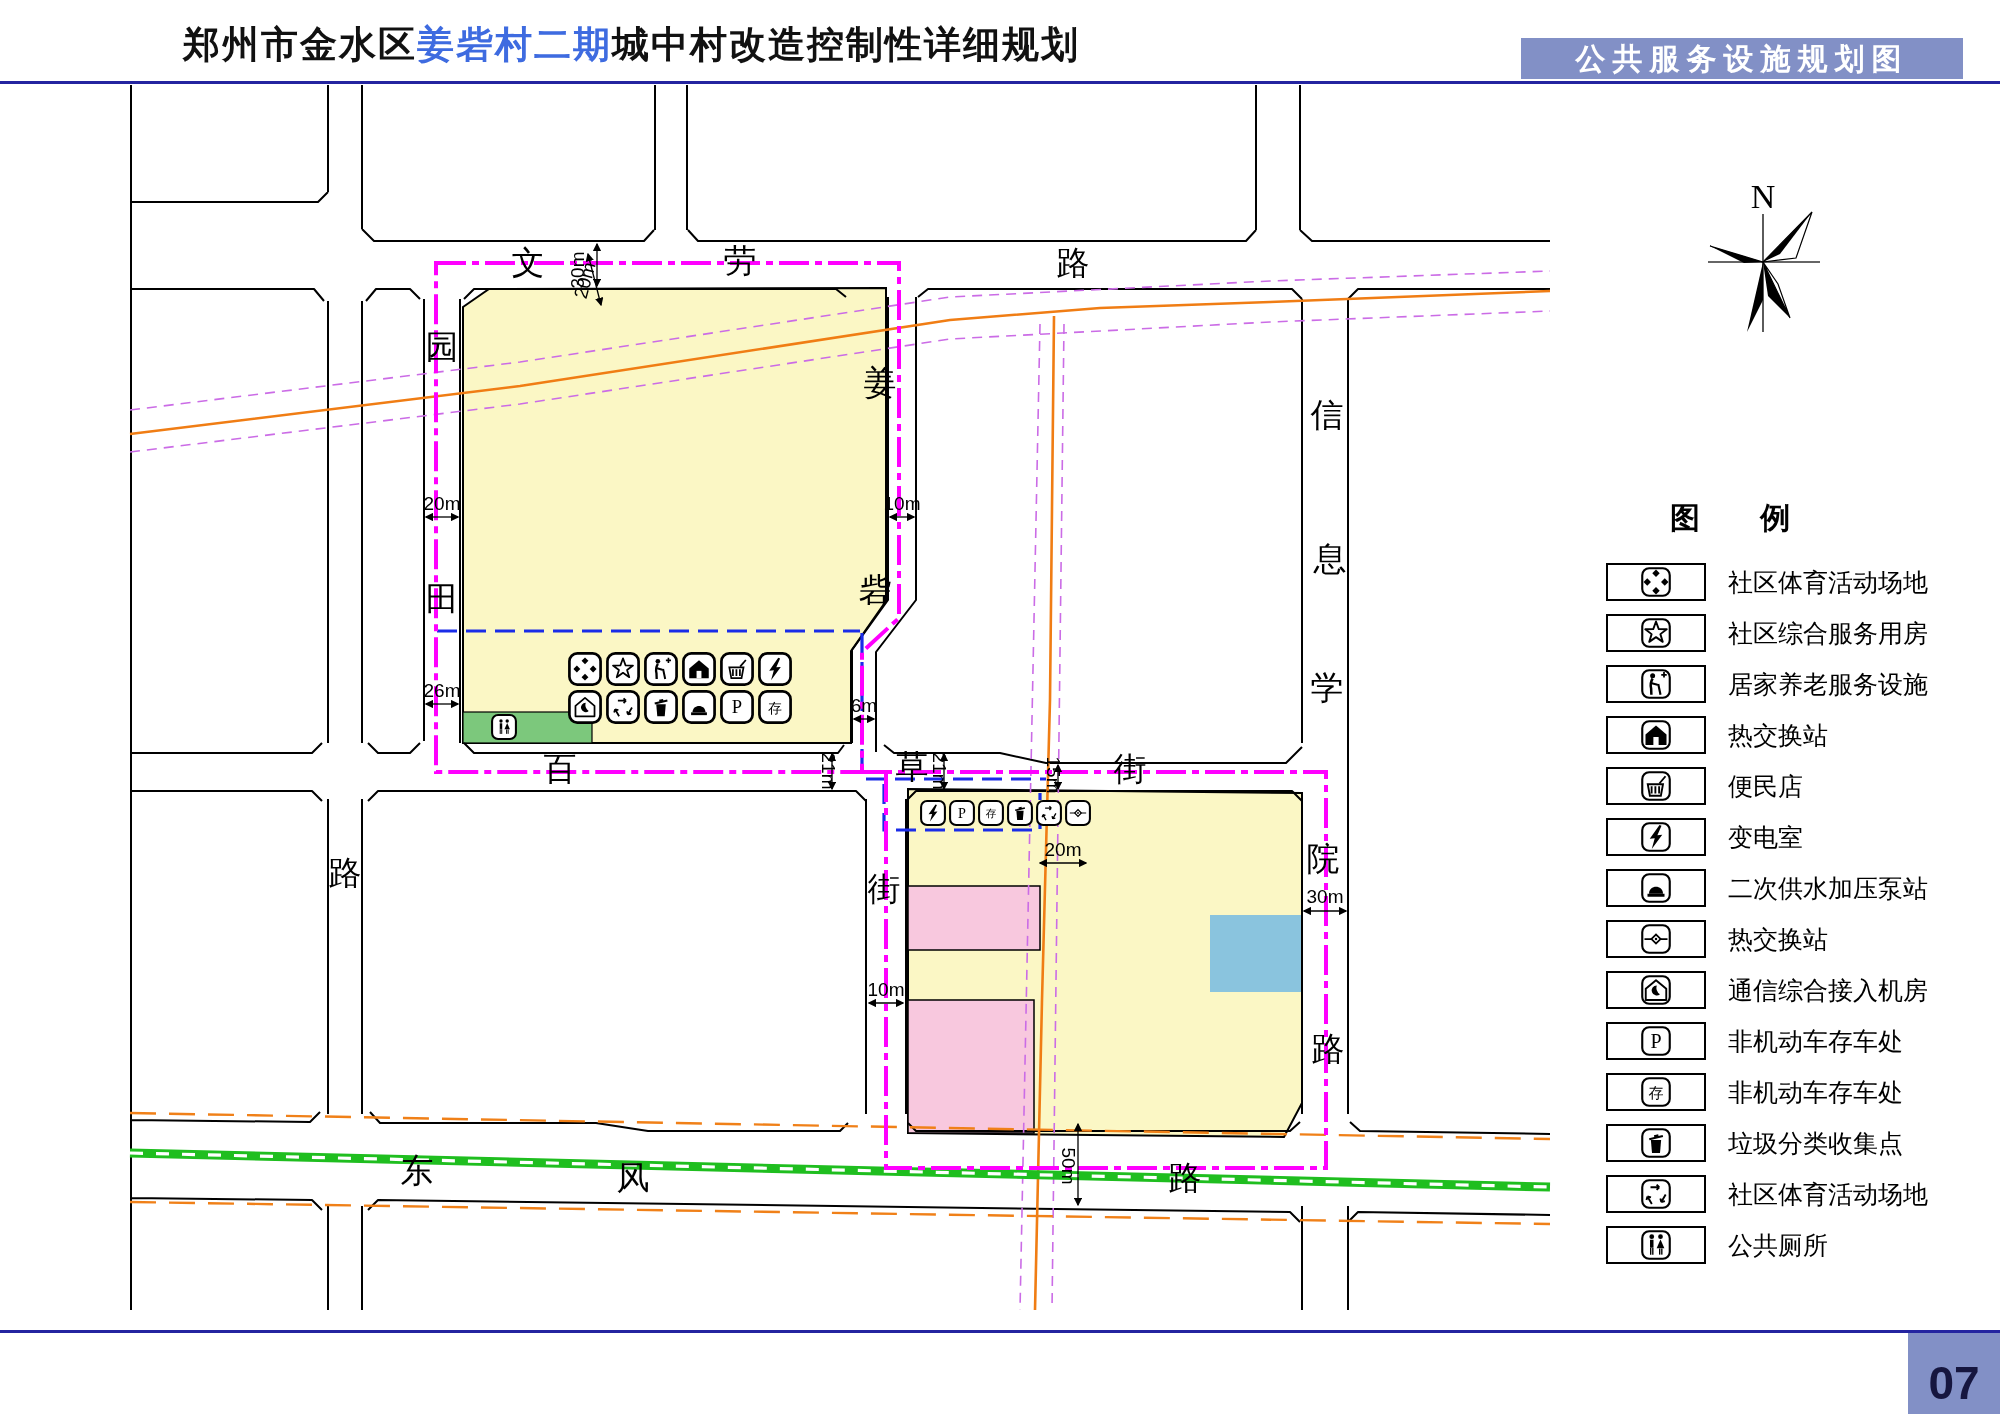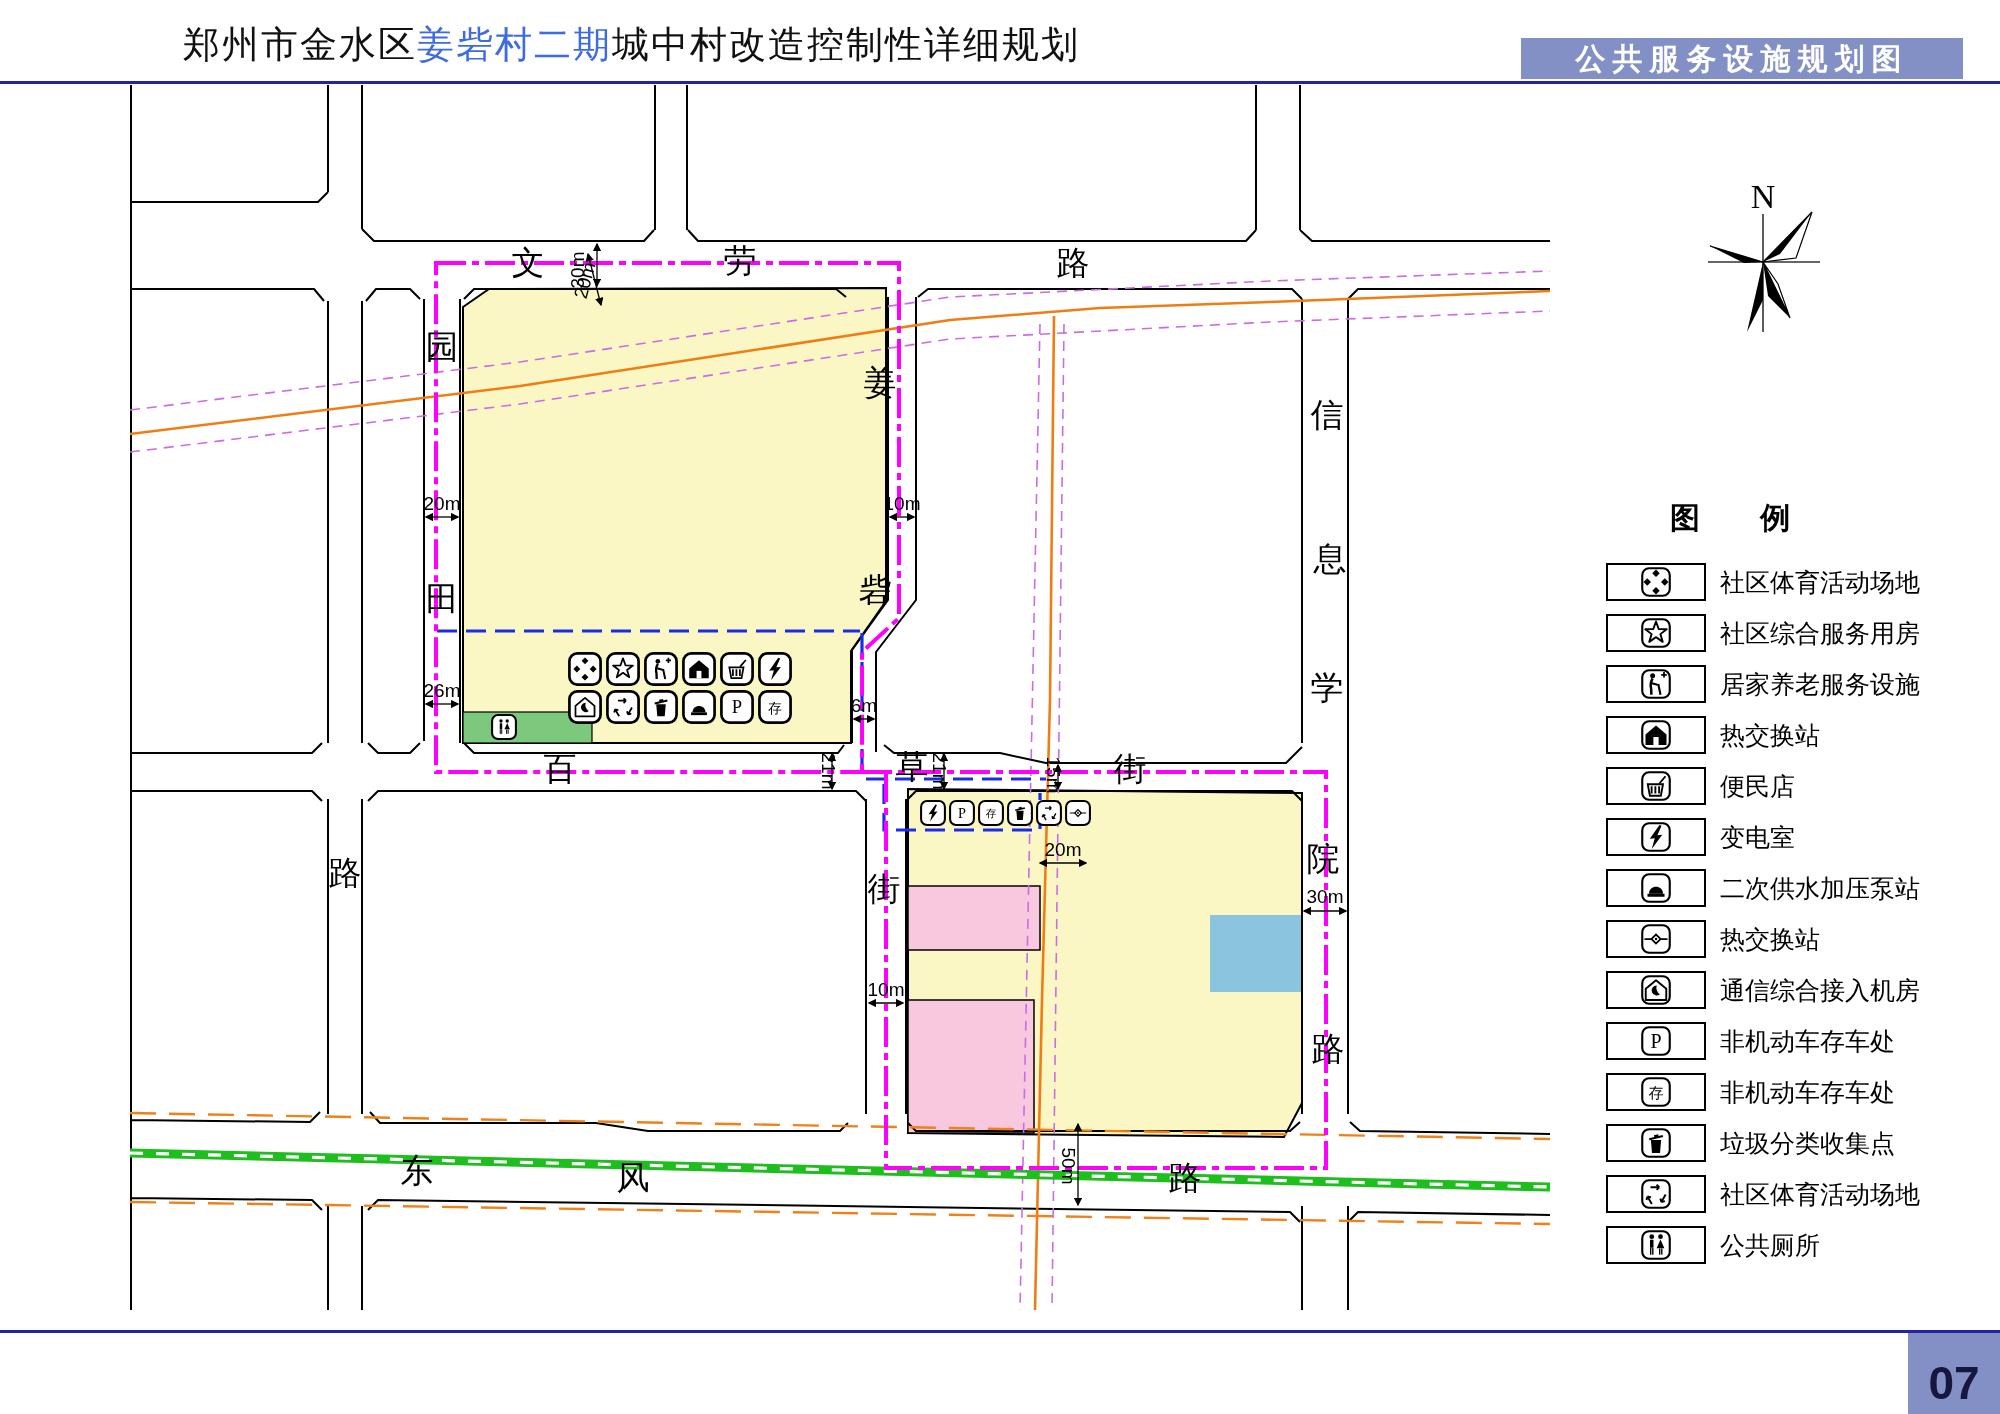--- a/index.html
+++ b/index.html
@@ -1,38 +1,38 @@
 <!DOCTYPE html>
 <html><head>
 <meta charset="utf-8">
 <style>
   html,body{margin:0;padding:0}
   body{width:2000px;height:1414px;position:relative;background:#fff;overflow:hidden;
        font-family:"Liberation Sans","DejaVu Sans",sans-serif;}
-  .title{position:absolute;left:183px;top:20px;font-size:37px;font-weight:normal;color:#111;
+  .title{position:absolute;left:183px;top:20px;font-size:37px;font-weight:bold;color:#111;
          letter-spacing:2px;white-space:nowrap}
   .title .hl{color:#3E6BE0}
   .sheet-bar{position:absolute;left:1521px;top:38px;width:442px;height:41px;background:#8290C6;
              color:#fff;font-size:30px;font-weight:bold;text-align:center;line-height:42px;
              letter-spacing:7px}
   .rule{position:absolute;left:0;width:2000px;height:3px;background:#2424A0}
   .rule-top{top:81px}
   .rule-bottom{top:1330px}
   .page-box{position:absolute;left:1908px;top:1333px;width:92px;height:100px;background:#8290C6;
             color:#16163F;font-size:46px;font-weight:bold;display:flex;align-items:center;
             justify-content:center}
   #map-svg{position:absolute;left:0;top:0;width:2000px;height:1414px}
   .roadlbl{font-size:33px;fill:#000}
   .dimlbl{font-size:19px;fill:#000}
   #legend{position:absolute;left:1606px;top:498px;width:420px}
   .leg-title{font-size:30px;font-weight:bold;letter-spacing:26px;margin:0 0 24px 64px;color:#000;white-space:nowrap}
   .leg-row{display:flex;align-items:center;margin-bottom:13px;height:38px}
   .leg-box{width:100px;height:38px;border:2px solid #000;background:#fff;display:flex;
            align-items:center;justify-content:center;box-sizing:border-box;flex:none}
-  .leg-label{font-size:25px;margin-left:14px;color:#000;white-space:nowrap}
+  .leg-label{font-size:25px;margin-left:22px;color:#000;white-space:nowrap}
 </style>
 </head>
 <body>
 
 <svg id="map-svg" viewBox="0 0 2000 1414" xmlns="http://www.w3.org/2000/svg">
   <defs>
     <marker id="dimarrow" viewBox="0 0 10 10" refX="8.5" refY="5" markerWidth="6.5" markerHeight="6.5" orient="auto-start-reverse">
         <path d="M0 0 L10 5 L0 10 Z" fill="#000"></path>
       </marker>
   </defs>

